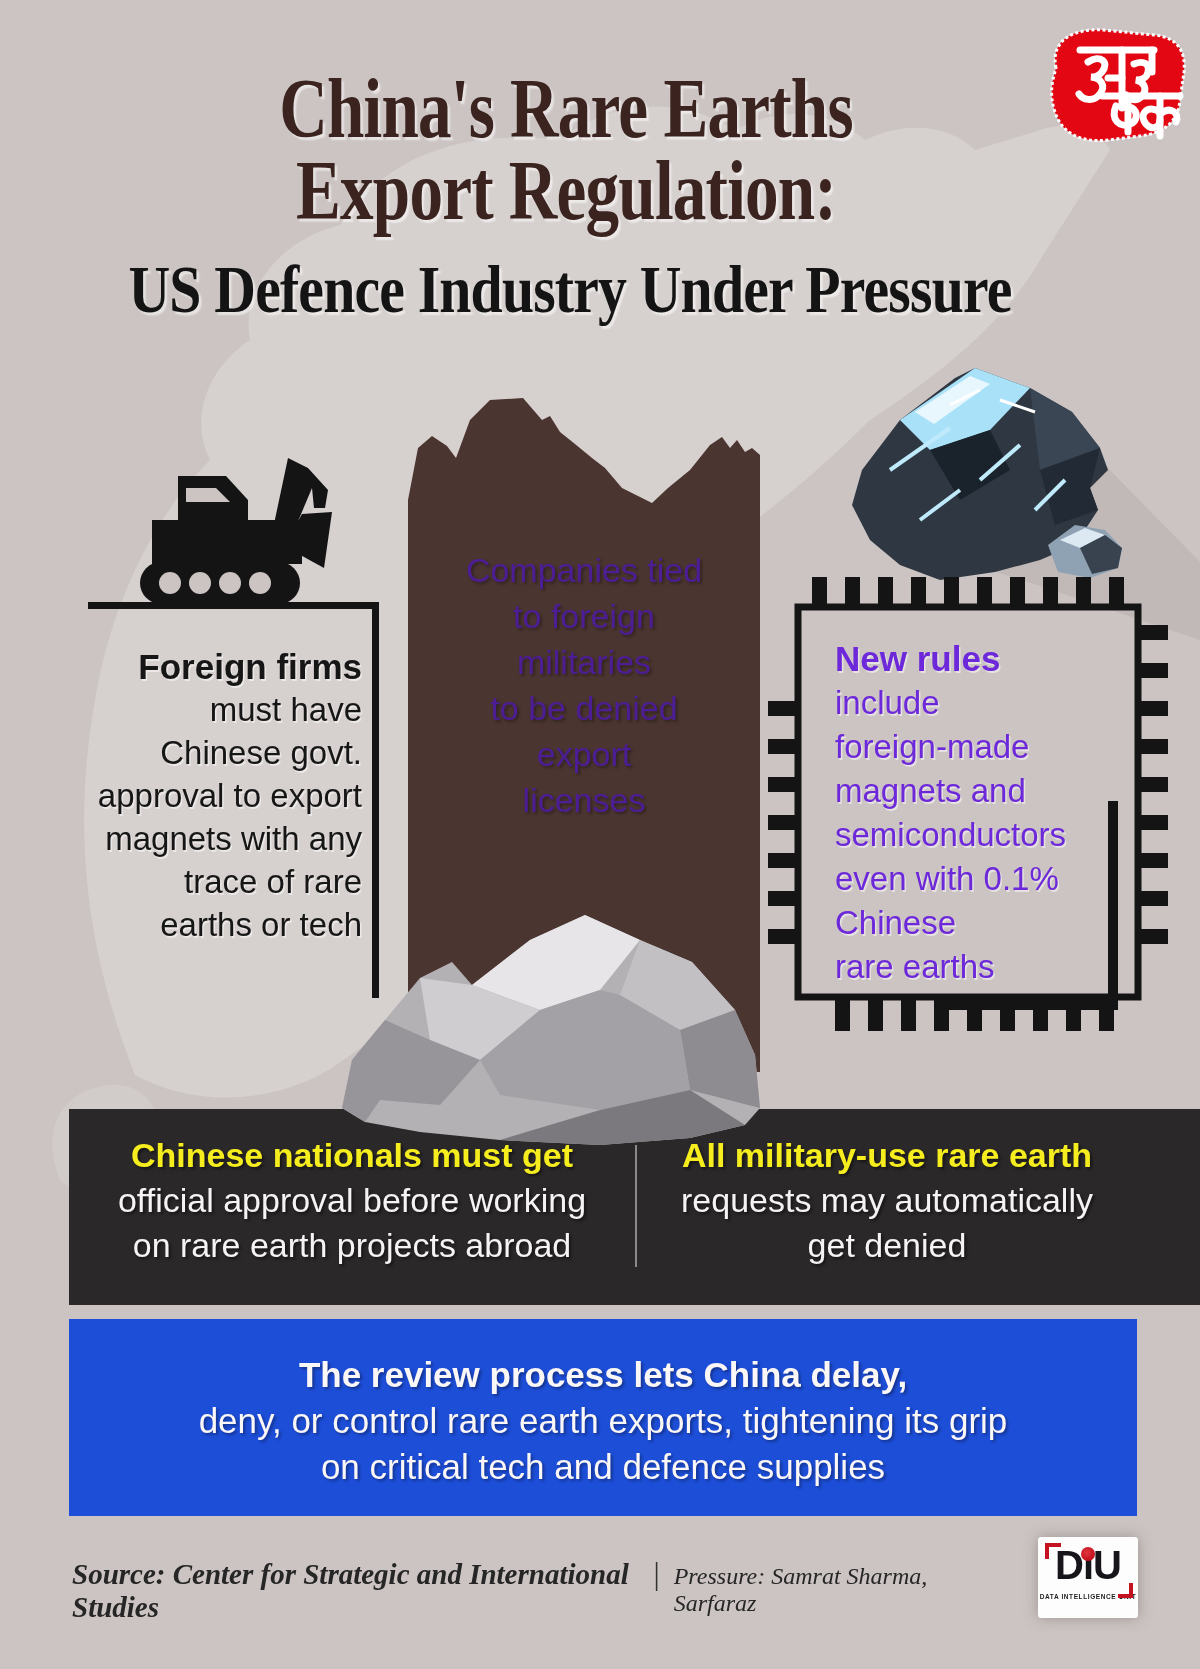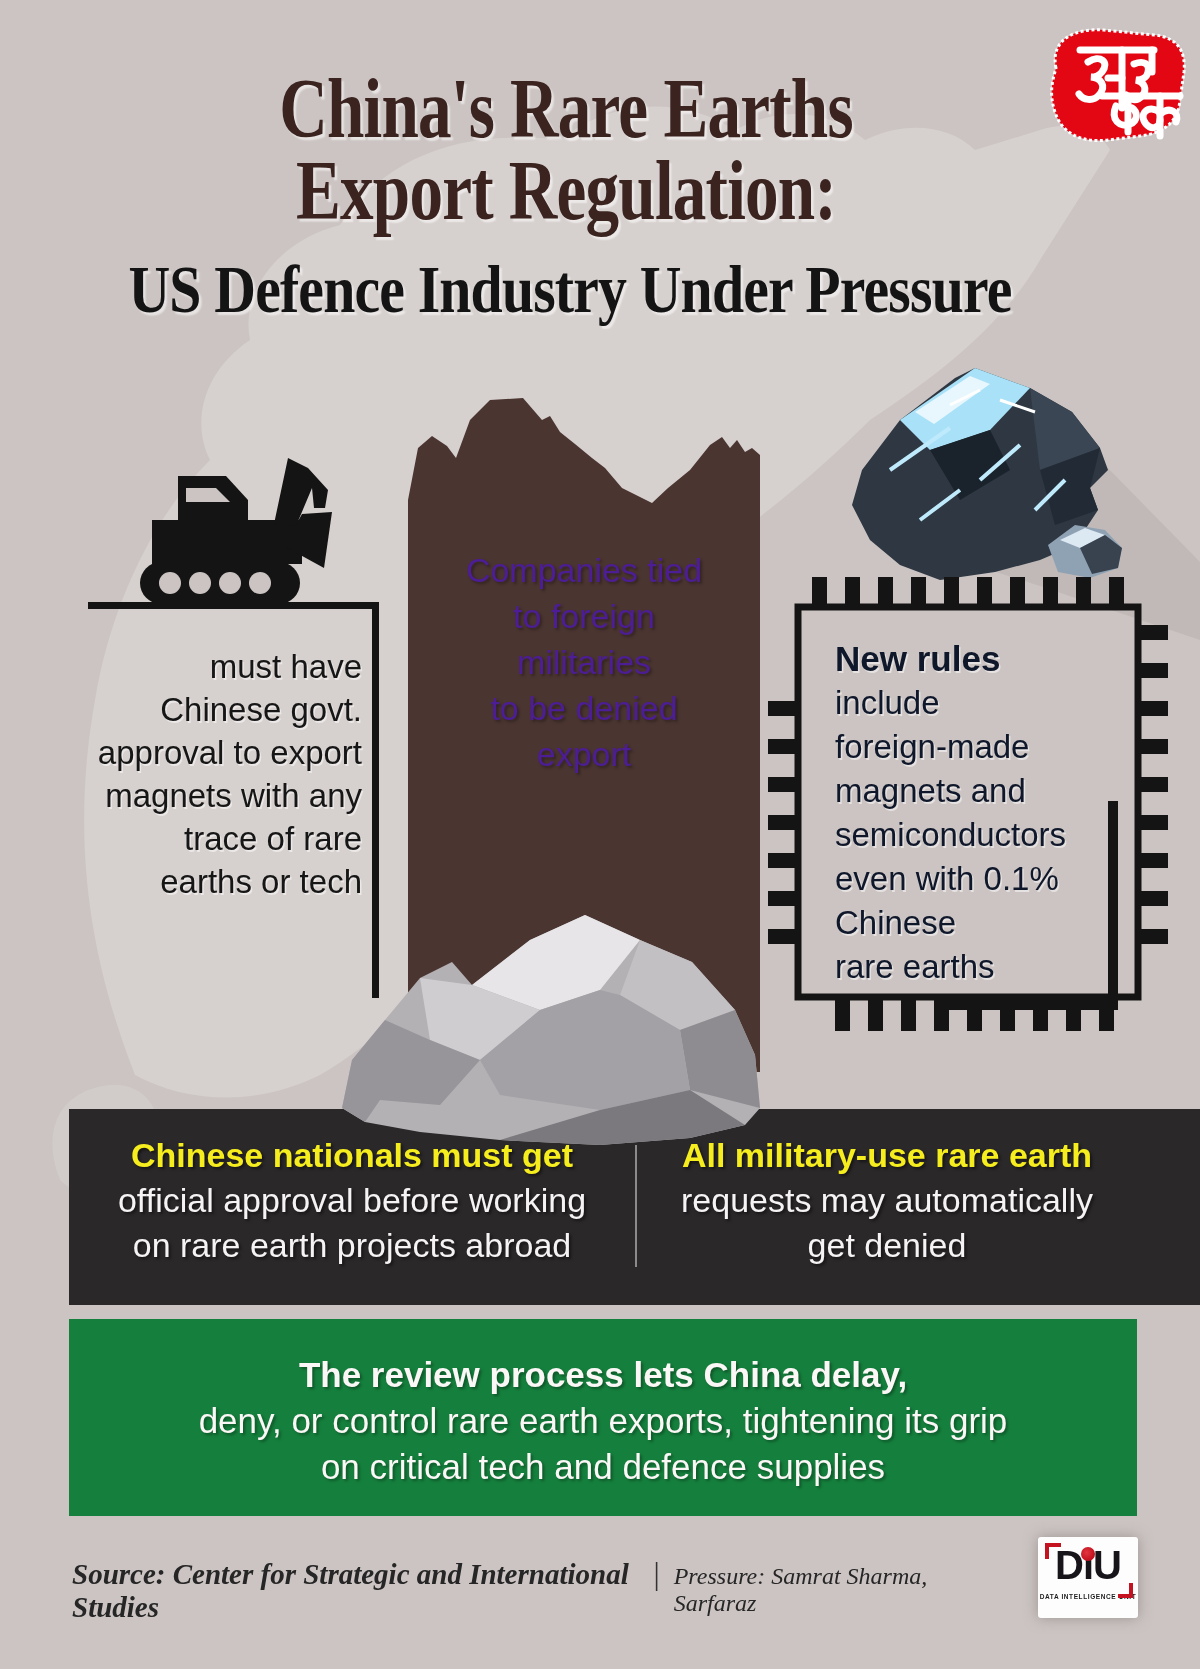--- a/index.html
+++ b/index.html
@@ -34,40 +34,40 @@
     text-shadow:1.5px 1.5px 0 rgba(255,255,255,.5);
   }
   .left-card .lead{font-weight:bold;font-size:35px;}
   .center-card{
     left:408px;top:547px;width:352px;text-align:center;
     font-size:34px;line-height:46px;color:#4c1d95;
     text-shadow:2px 2px 3px rgba(0,0,0,.35);
   }
   .right-card{
     left:835px;top:637px;width:300px;text-align:left;
-    font-size:33px;line-height:44px;color:#0f172a;
+    font-size:33px;line-height:44px;color:#6d28d9;
     text-shadow:1.5px 1.5px 0 rgba(255,255,255,.5);
   }
   .right-card .lead{font-weight:bold;font-size:35px;}
 
   
   .band1{
     left:69px;top:1109px;width:1170px;height:196px;background:#2b282a;
     display:flex;
   }
   .band1 .col{flex:0 0 auto;text-align:center;padding-top:24px;
     font-size:34px;line-height:45px;color:#f6f3f4;
     text-shadow:2px 2px 3px rgba(0,0,0,.5);}
   .band1 .col.left{width:566px;}
   .band1 .col.right{width:500px;}
   .band1 .lead{color:#f6ed1e;font-weight:bold;}
   .band1 .divider{width:2px;height:122px;margin-top:36px;background:#8d898c;}
 
   .band2{
-    left:69px;top:1319px;width:1068px;height:197px;background:#15803d;
+    left:69px;top:1319px;width:1068px;height:197px;background:#1d4ed8;
     text-align:center;padding-top:33px;box-sizing:border-box;
     font-size:35px;line-height:46px;color:#fbf7f6;
     text-shadow:2px 2px 3px rgba(0,0,0,.35);
   }
   .band2 .lead{font-weight:bold;}
 
   
   .rule{background:#141414;}
 
   
@@ -221,34 +221,36 @@
     </g>
   </svg>
 
   <div class="abs title">
     <div>China's Rare Earths</div>
     <div>Export Regulation:</div>
   </div>
   <div class="abs subtitle">US Defence Industry Under Pressure</div>
 
   <div class="abs left-card">
+    <div class="lead">Foreign firms</div>
     <div>must have</div>
     <div>Chinese govt.</div>
     <div>approval to export</div>
     <div>magnets with any</div>
     <div>trace of rare</div>
     <div>earths or tech</div>
   </div>
 
   <div class="abs center-card">
     <div>Companies tied</div>
     <div>to foreign</div>
     <div>militaries</div>
     <div>to be denied</div>
     <div>export</div>
+    <div>licenses</div>
   </div>
 
   <div class="abs right-card">
     <div class="lead">New rules</div>
     <div>include</div>
     <div>foreign-made</div>
     <div>magnets and</div>
     <div>semiconductors</div>
     <div>even with 0.1%</div>
     <div>Chinese</div>

